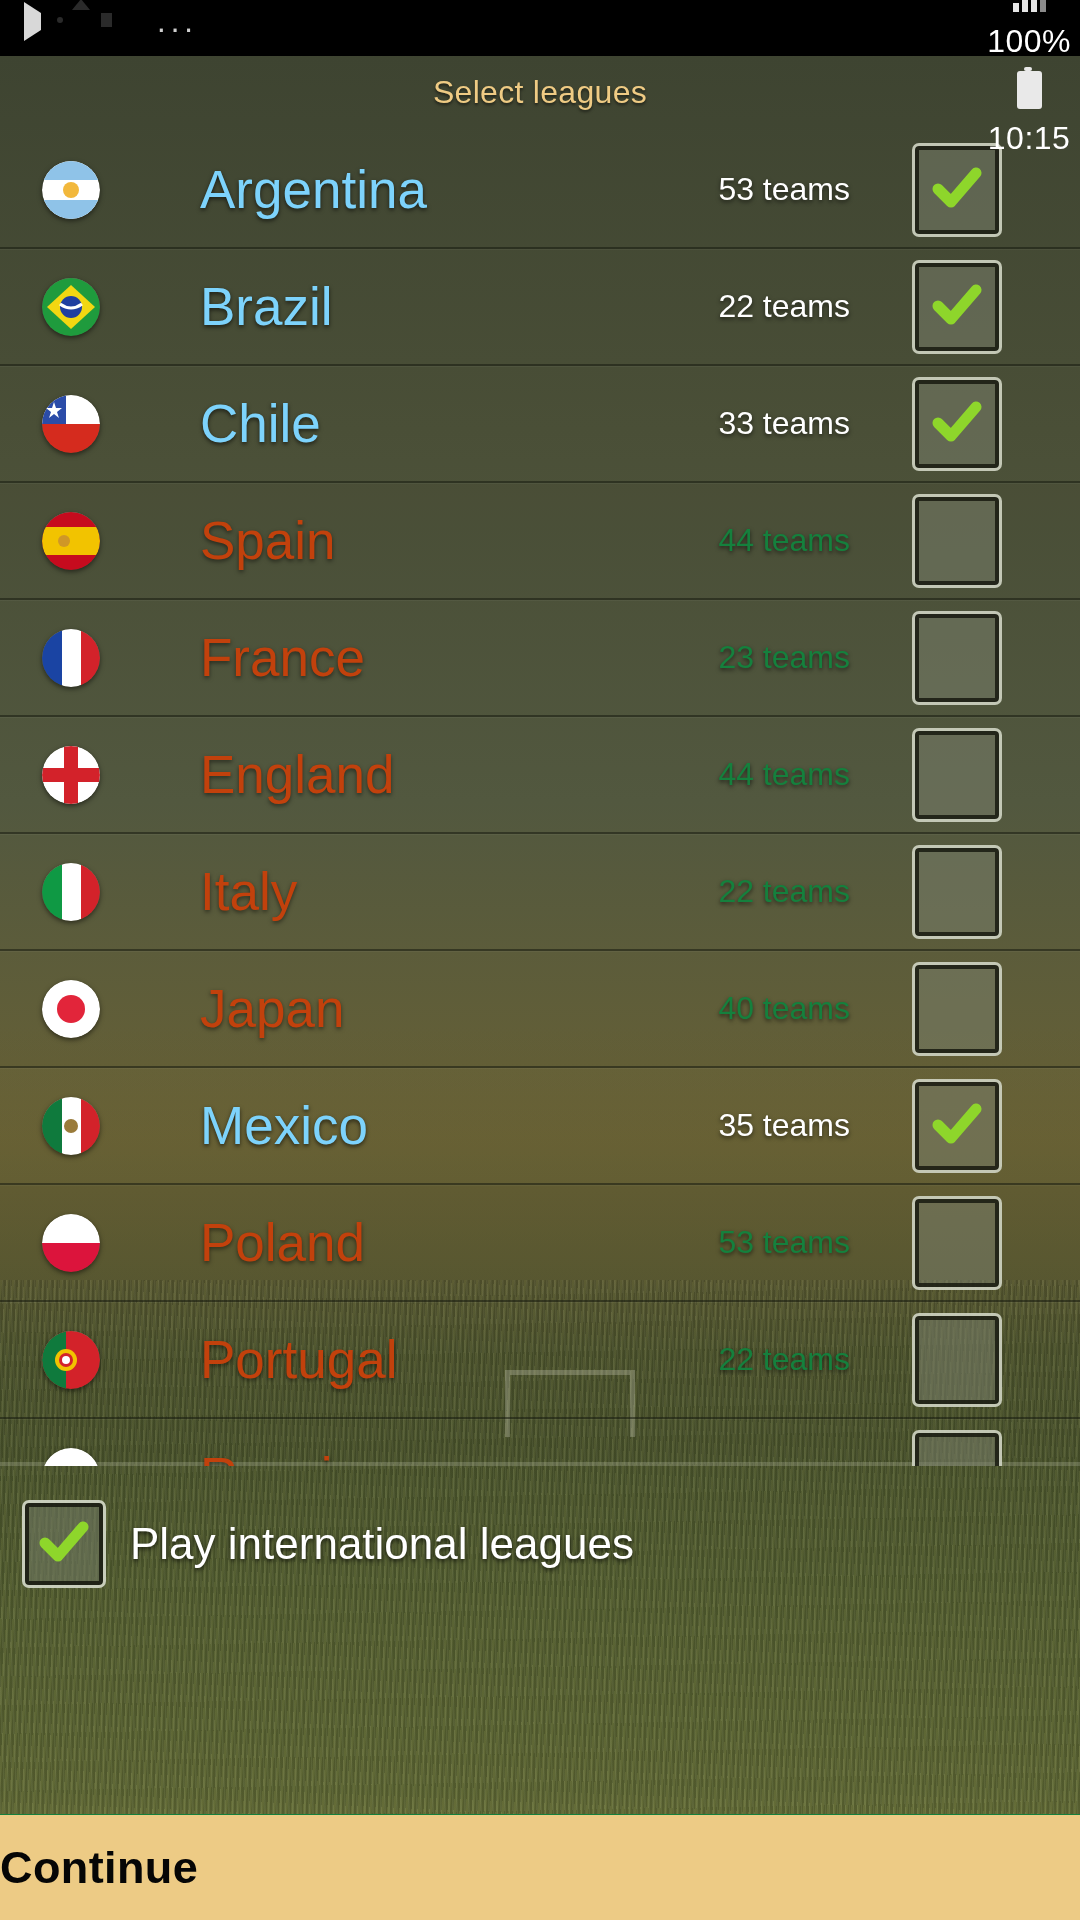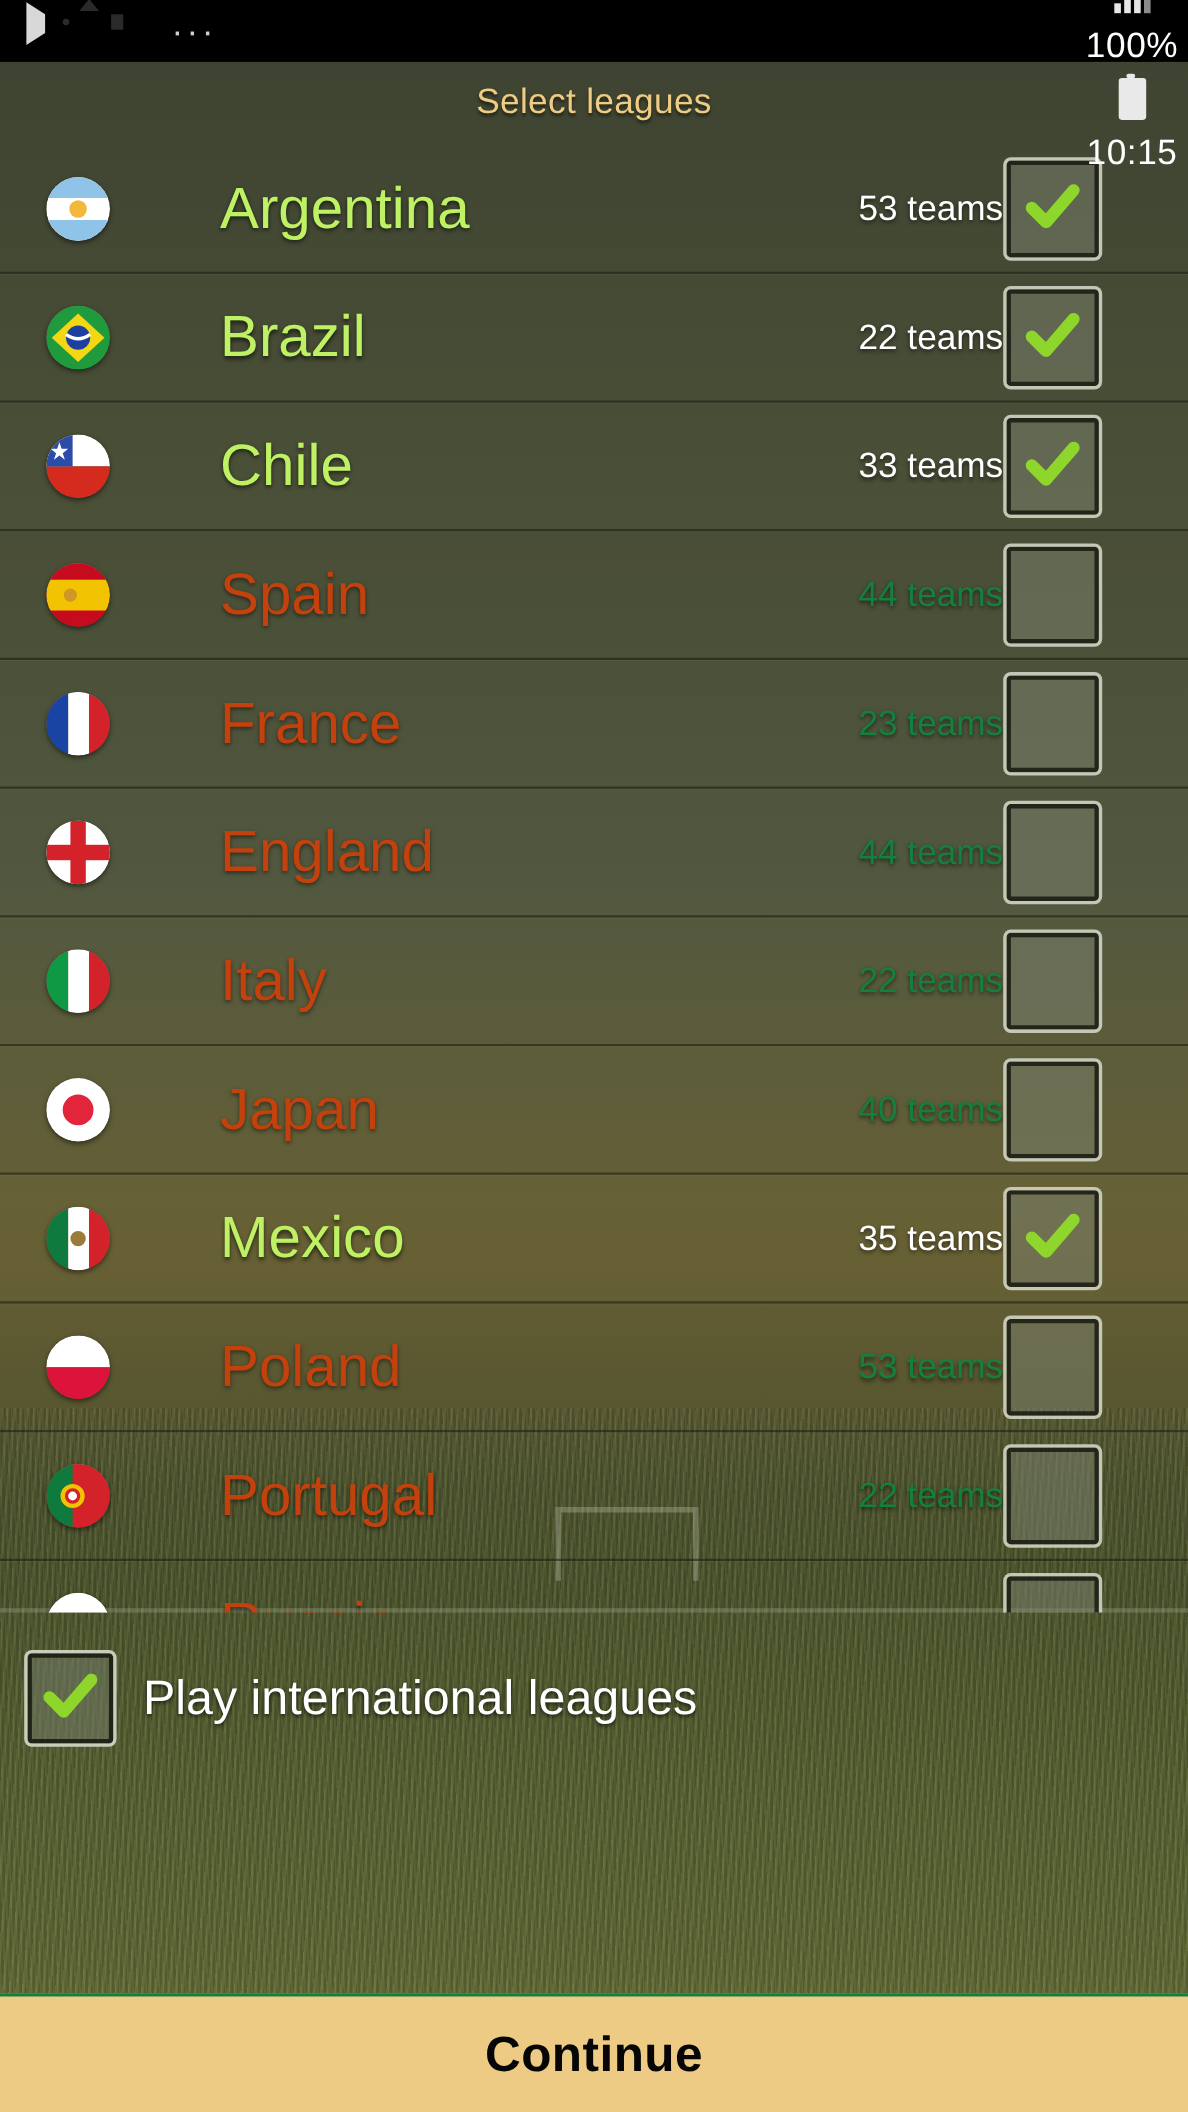--- a/index.html
+++ b/index.html
@@ -163,32 +163,33 @@
   .row.dim { background: rgba(30,34,20,0.04); }
   .flag {
     width: 58px; height: 58px; border-radius: 50%;
     margin-left: 42px; flex: 0 0 auto;
     overflow: hidden; position: relative;
     box-shadow: 0 2px 5px rgba(0,0,0,.5), inset 0 -6px 10px rgba(0,0,0,.30), inset 0 6px 9px rgba(255,255,255,.30);
   }
   .cname {
     margin-left: 100px;
     font-size: 53px;
-    color: #bef264;
+    color: #7dd3fc;
     text-shadow: 0 2px 4px rgba(0,0,0,.62);
     white-space: nowrap;
   }
   .row.dim .cname { color: #c2410c; text-shadow: 0 2px 4px rgba(0,0,0,.5); }
   .teams {
     margin-left: auto;
     margin-right: 0;
     font-size: 32px;
     color: #ffffff;
     text-shadow: 0 2px 4px rgba(0,0,0,.6);
     width: 240px; text-align: right;
+    padding-right: 62px;
     box-sizing: border-box;
   }
   .row.dim .teams { color: #15803d; }
 
   
   .cbox {
     flex: 0 0 auto;
     margin-right: 78px;
     width: 84px; height: 88px;
     border: 3px solid rgba(212,216,200,0.85);
@@ -222,23 +223,23 @@
     margin-left: 24px;
     color: #ffffff;
     font-size: 44px;
     text-shadow: 0 2px 4px rgba(0,0,0,.7);
   }
 
   
   #continue {
     position: absolute; left: 0; bottom: 0; width: 1080px; height: 105px;
     background: #edcb85;
-    display: flex; align-items: center; justify-content: center;
+    display: flex; align-items: center; 
     z-index: 40;
-    border-top: 3px solid #15803d;
+    border-top: 1px solid #15803d;
   }
   #continue .ctext {
     color: #060606;
     font-size: 45px;
     font-weight: bold;
     letter-spacing: .4px;
   }
 </style>
 </head>
 <body>

